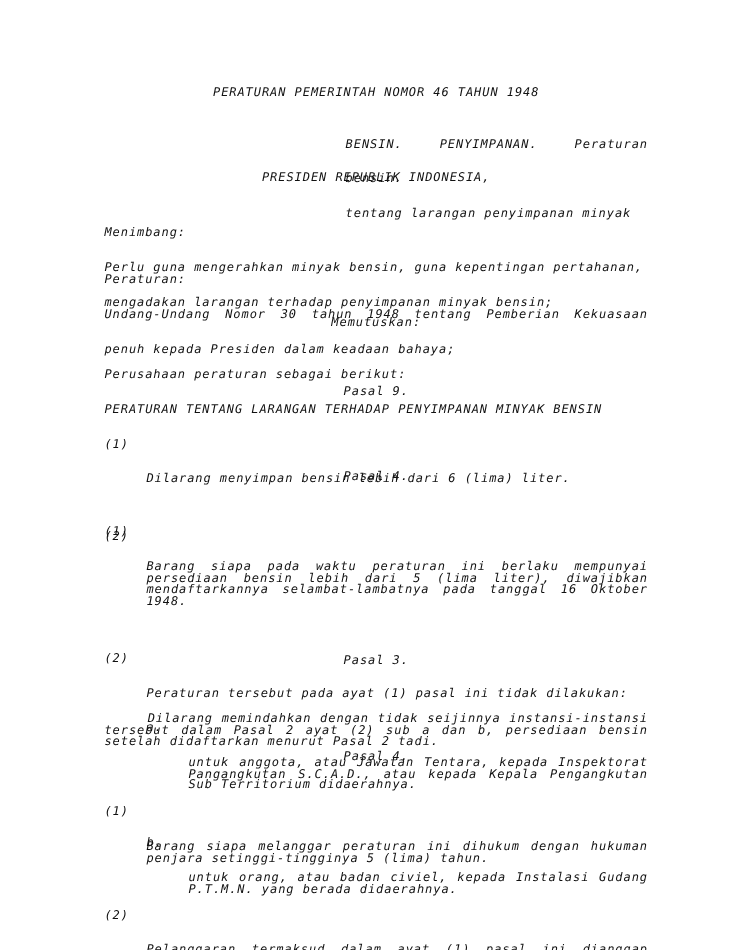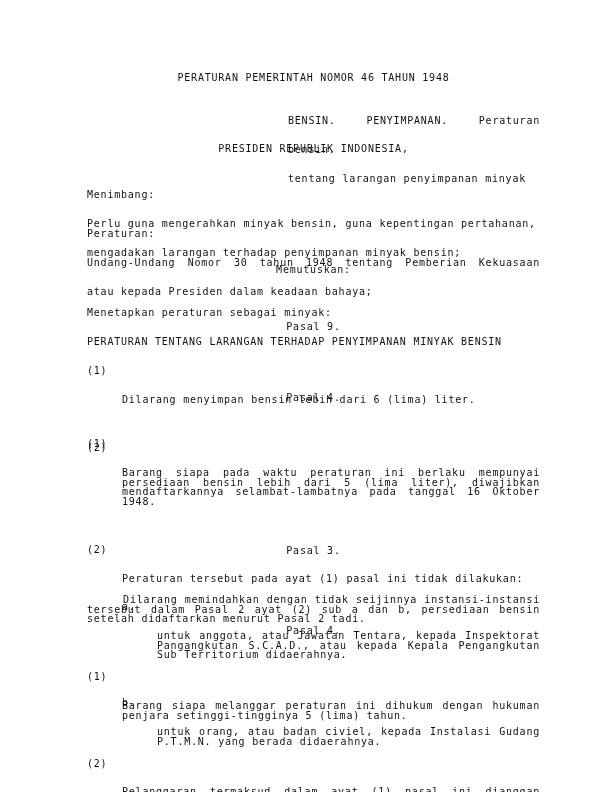--- a/index.html
+++ b/index.html
@@ -1,18 +1,18 @@
 <!DOCTYPE html>
 <html><head>
 <meta charset="utf-8">
 <style>
   html, body { margin: 0; padding: 0; background: #ffffff; }
   body { width: 612px; height: 792px; position: relative; overflow: hidden; }
   .page {
-    position: absolute; left: 0; top: 0; width: 612px; height: 792px; background: #ffffff;
+    position: absolute; left: 0; top: 0; width: 612px; height: 792px; background: #ffffff; font-style: italic;
   }
   .txt {
     font-family: "DejaVu Sans Mono", "Liberation Mono", monospace;
     font-size: 10px;
     letter-spacing: 0.78px;
     line-height: 9.6px;
     color: #111111;
     white-space: pre;
   }
   .block { position: absolute; left: 87px; width: 453px; }
@@ -42,27 +42,27 @@
 
   <div class="txt block" style="top:171px;">
     <div class="line">Menimbang:</div>
     <div class="line">Perlu guna mengerahkan minyak bensin, guna kepentingan pertahanan,</div>
     <div class="line">mengadakan larangan terhadap penyimpanan minyak bensin;</div>
   </div>
 
   <div class="txt block" style="top:210px;">
     <div class="line">Peraturan:</div>
     <div class="just-full">Undang-Undang Nomor 30 tahun 1948 tentang Pemberian Kekuasaan</div>
-    <div class="line">atau kepada Presiden dalam keadaan bahaya;</div>
+    <div class="line">penuh kepada Presiden dalam keadaan bahaya;</div>
   </div>
 
   <div class="txt block center" style="top:265px;">Memutuskan:</div>
 
   <div class="txt block" style="top:289px;">
-    <div class="line">Menetapkan peraturan sebagai minyak:</div>
+    <div class="line">Perusahaan peraturan sebagai berikut:</div>
     <div class="line">PERATURAN TENTANG LARANGAN TERHADAP PENYIMPANAN MINYAK BENSIN</div>
   </div>
 
   <div class="txt block center" style="top:322px;">Pasal 9.</div>
   <div class="txt block" style="top:347px;">
     <div class="item">
       <span class="num">(1)</span>
       <div class="just">Dilarang menyimpan bensin lebih dari 6 (lima) liter.</div>
     </div>
     <div class="item">

